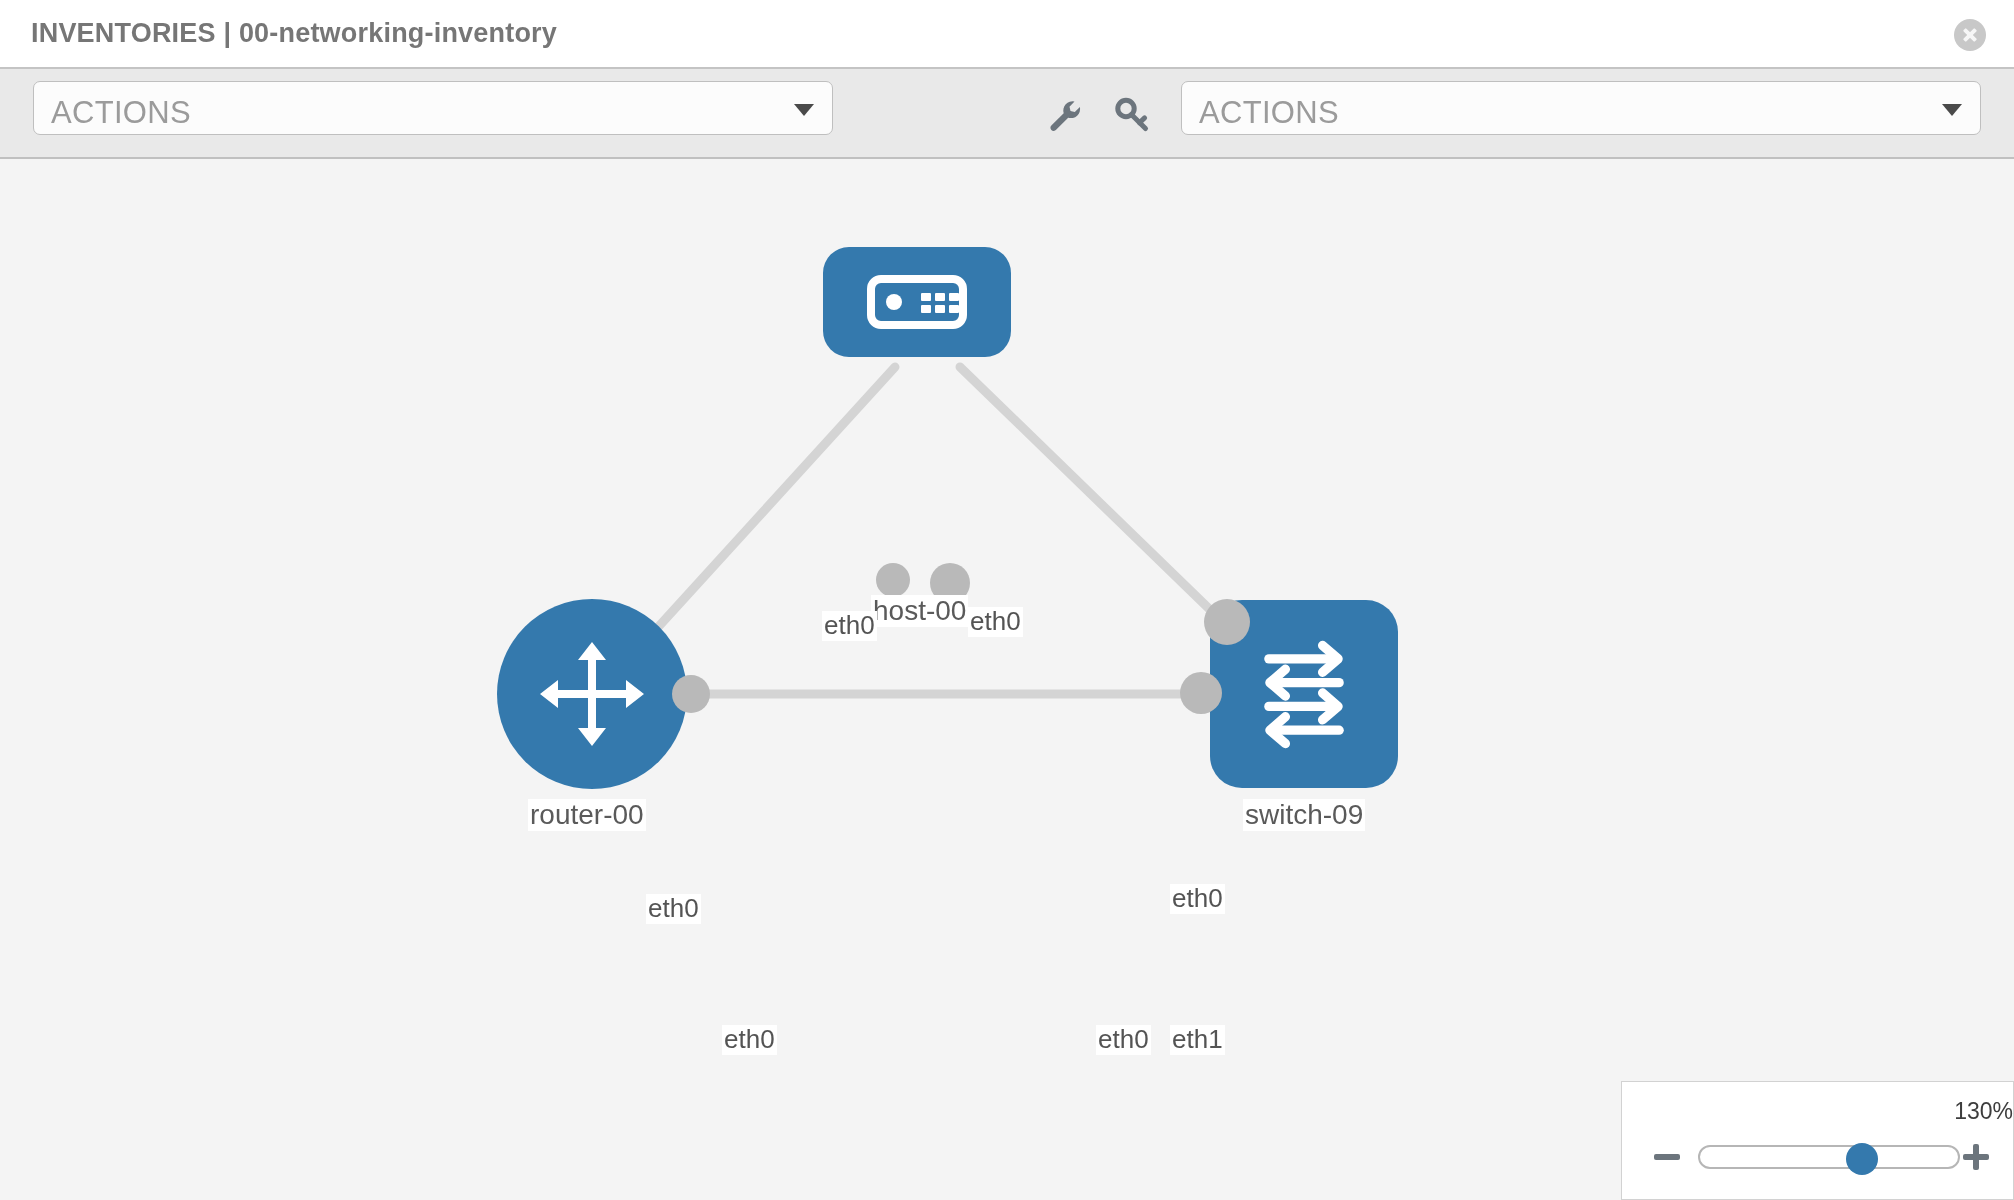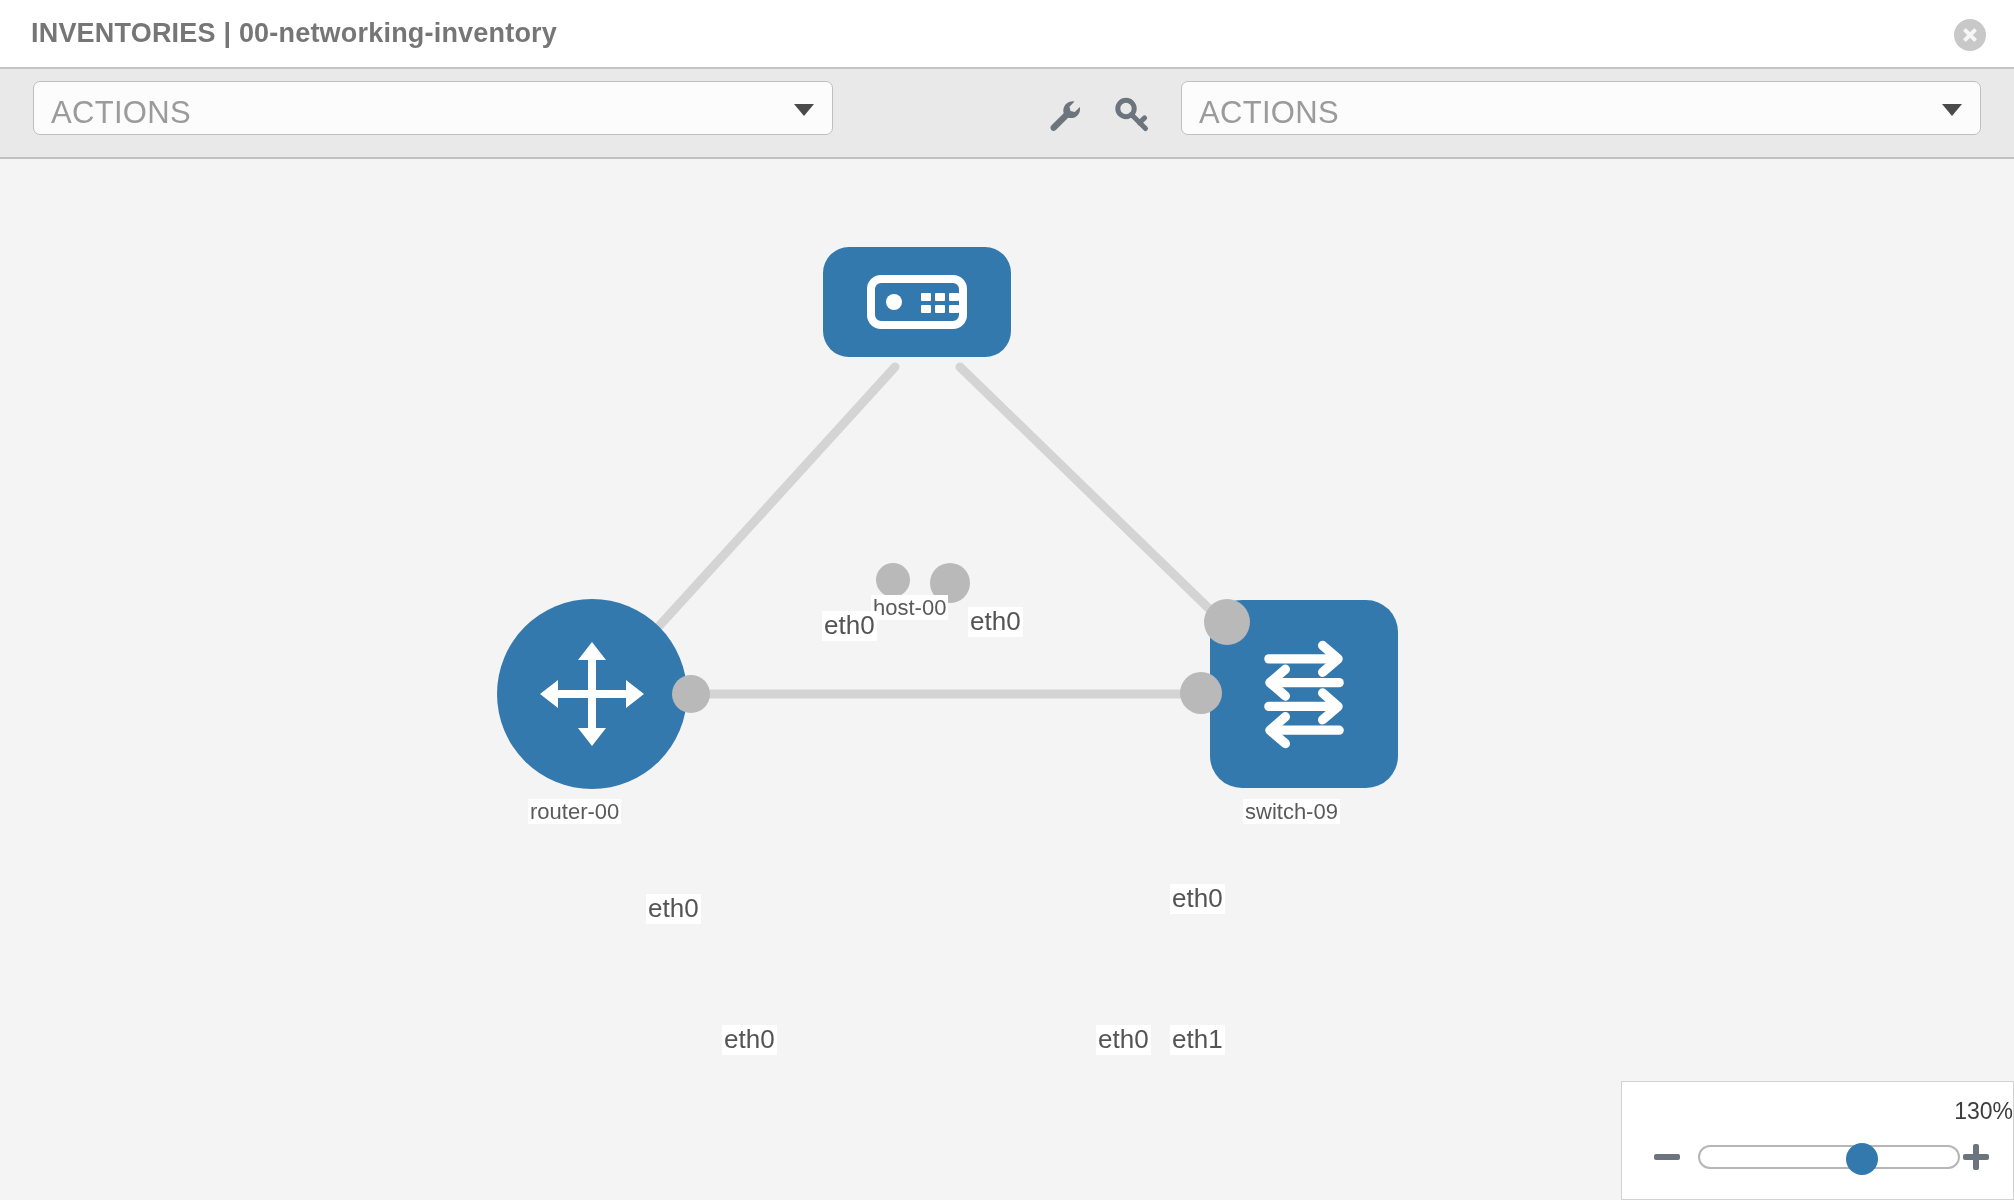--- a/index.html
+++ b/index.html
@@ -129,21 +129,21 @@
 
   .node {
     position: absolute;
   }
   .node-shape {
     position: absolute;
     background: #3479ad;
   }
   .node-label {
     position: absolute;
-    font-size: 22px;
+    font-size: 28px;
     color: #5a5a5a;
     background: #ffffff;
     white-space: nowrap;
     padding: 0 2px;
     line-height: 1.15;
   }
   .port-label {
     position: absolute;
     font-size: 26px;
     color: #545454;

